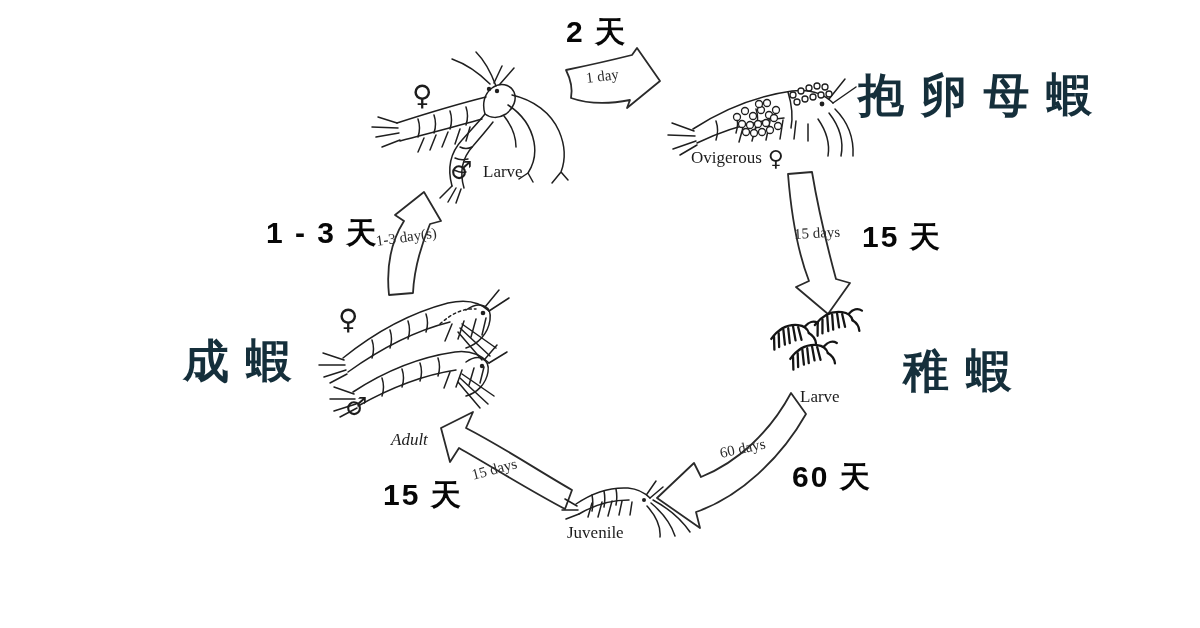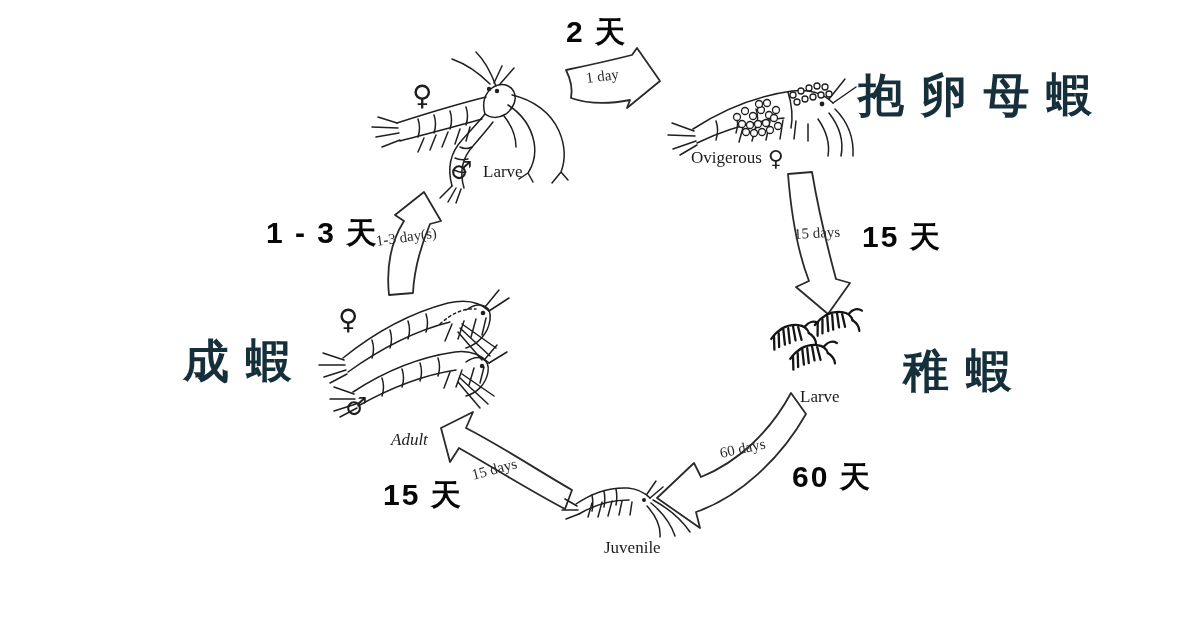--- a/index.html
+++ b/index.html
@@ -200,21 +200,21 @@
   <div class="lbl dur" style="left:862px; top:222px;">15 天</div>
   <div class="lbl dur" style="left:784px; top:462px;margin-left:8px;">60 天</div>
   <div class="lbl dur" style="left:383px; top:480px;">15 天</div>
   <div class="lbl dur" style="left:266px; top:218px;">1 - 3 天</div>
 
   <div class="lbl cap" style="left:483px; top:163px;">Larve</div>
   <div class="lbl cap" style="left:691px; top:148px;">
     <span>Ovigerous</span><span class="sym sym-inline">♀</span>
   </div>
   <div class="lbl cap" style="left:800px; top:388px;">Larve</div>
-  <div class="lbl cap" style="left:604px; top:524px;margin-top:15px;">Juvenile</div>
+  <div class="lbl cap" style="left:567px; top:524px;">Juvenile</div>
   <div class="lbl cap" style="left:391px; top:431px;font-style:italic;">Adult</div>
 
   <div class="lbl arrtxt" style="left:586px; top:71px; transform:rotate(-7deg);">1 day</div>
   <div class="lbl arrtxt" style="left:794px; top:227px; transform:rotate(-3deg);">15 days</div>
   <div class="lbl arrtxt" style="left:720px; top:446px; transform:rotate(-12deg);">60 days</div>
   <div class="lbl arrtxt" style="left:472px; top:468px; transform:rotate(-15deg);">15 days</div>
   <div class="lbl arrtxt" style="left:376px; top:234px; transform:rotate(-8deg);">1-3 day(s)</div>
 
   <div class="lbl sym" style="left:412px; top:82px; font-size:28px;">♀</div>
   <div class="lbl sym" style="left:450px; top:158px; font-size:25px;">♂</div>

